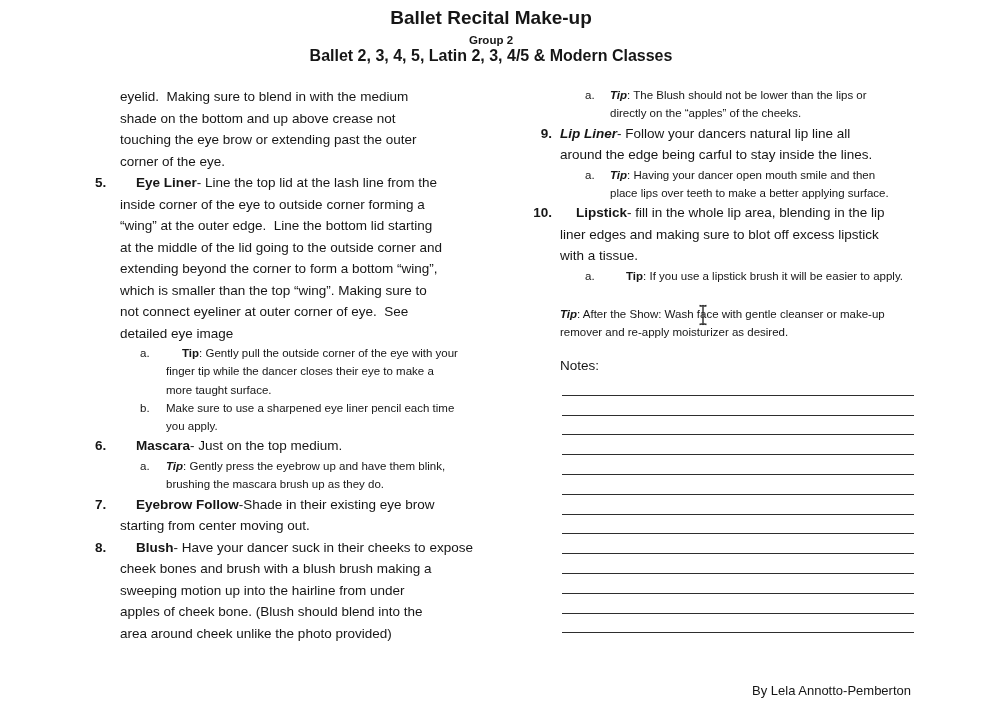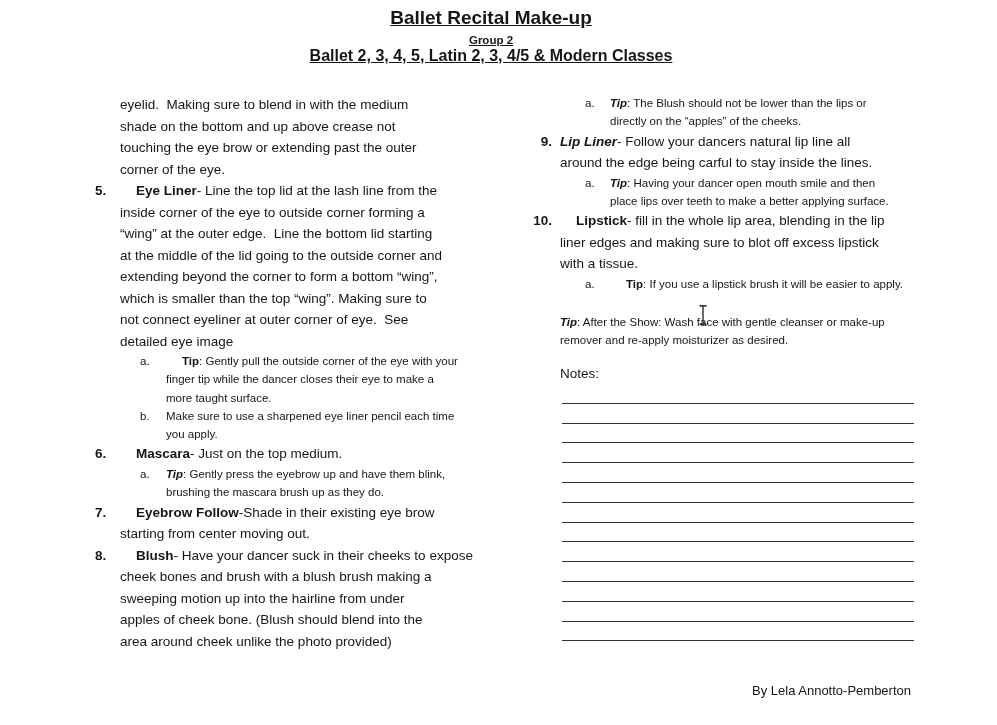--- a/index.html
+++ b/index.html
@@ -1,26 +1,26 @@
 <!DOCTYPE html>
 <html><head>
 <meta charset="utf-8">
 <style>
   * { margin:0; padding:0; box-sizing:border-box; }
   html,body { background:#ffffff; }
   .page {
     position:relative; width:997px; height:725px; background:#ffffff;
     color:#161616; font-family:"Liberation Sans", sans-serif; overflow:hidden;
   }
-  .header { position:absolute; top:7px; left:0; width:982px; text-align:center;text-decoration:underline; }
+  .header { position:absolute; top:7px; left:0; width:982px; text-align:center; }
   .doc-title { font-size:19px; font-weight:bold; line-height:22px; }
   .doc-subtitle { font-size:11.5px; font-weight:bold; line-height:14px; margin-top:4px; }
   .doc-classes { font-size:16px; font-weight:bold; line-height:14px; margin-top:2px; }
 
-  .col { position:absolute; top:94px; }
+  .col { position:absolute; top:86px; }
   .col-left { left:95px; width:422px; }
   .col-right { left:530px; width:442px; }
 
   .main-text { font-size:13.5px; line-height:21.5px; white-space:pre-wrap; }
   .item { display:flex; }
   .num { font-weight:bold; font-size:13.5px; line-height:21.5px; flex:0 0 25px; }
   .col-right .num { flex:0 0 22px; text-align:right; margin-right:8px; }
   .content { flex:1; min-width:0; }
 
   .blk { margin-left:25px; }

